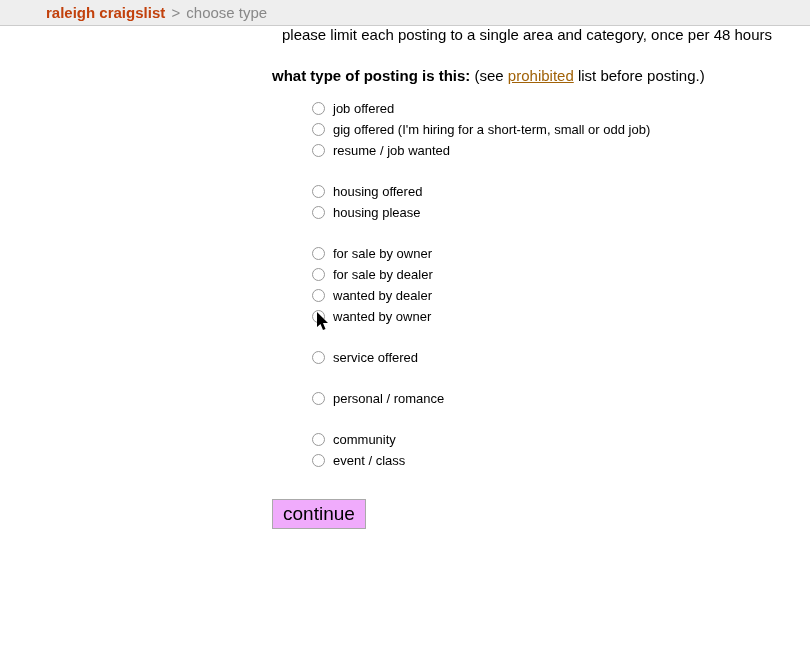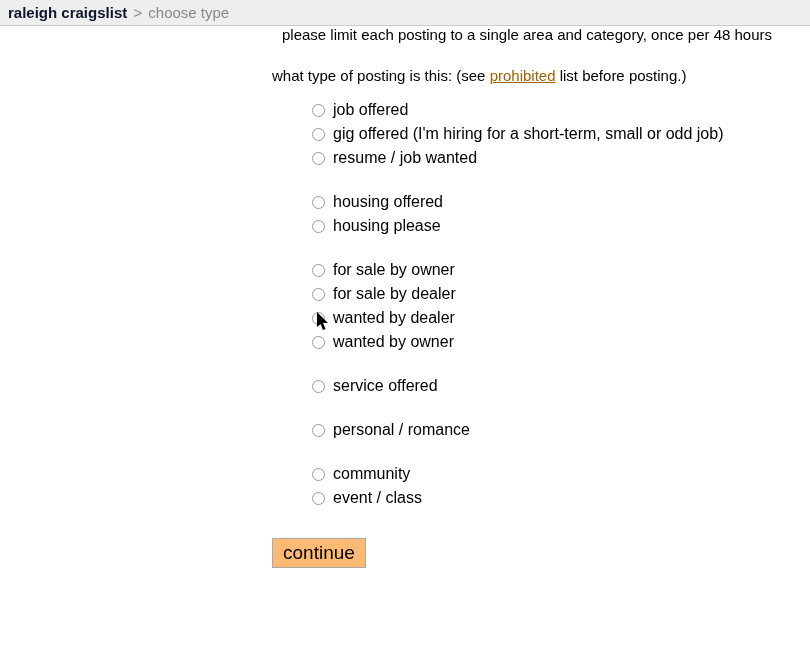--- a/index.html
+++ b/index.html
@@ -16,23 +16,24 @@
       background: #fff;
       overflow: hidden;
     }
     .breadcrumb-bar {
       background: #eeeeee;
       border-bottom: 1px solid #ccc;
       padding: 4px 8px;
       font-size: 15px;
     }
     .breadcrumb-link {
-      color: #0f172a;
+      color: #c2410c;
       font-weight: bold;
       text-decoration: none;
+      margin-left: 38px;
     }
     .breadcrumb-sep {
       color: #888;
       padding: 0 2px;
     }
     .breadcrumb-current {
       color: #888;
     }
     .main {
       padding-left: 272px;
@@ -40,21 +41,21 @@
     .notice {
       font-size: 15px;
       margin-bottom: 24px;
       margin-left:10px;
     }
     .question-line {
       font-size: 15px;
       margin-bottom: 14px;
     }
     .question-bold {
-      font-weight: normal;
+      font-weight: bold;
     }
     .prohibited-link {
       color: #a16207;
       text-decoration: underline;
     }
     .radio-group {
       padding-left: 40px;
     }
     .radio-item {
       display: flex;
@@ -64,30 +65,30 @@
     .radio-circle {
       width: 13px;
       height: 13px;
       border: 1px solid #999;
       border-radius: 50%;
       margin-right: 8px;
       background: #fff;
       flex-shrink: 0;
     }
     .radio-label {
-      font-size: 16px;
+      font-size: 13px;
     }
     .group-gap {
       height: 20px;
     }
     .continue-button {
       margin-top: 28px;
       padding: 3px 10px;
       font-size: 19px;
-      background: #fdba74;
+      background: #f0abfc;
       border: 1px solid #aaa;
       font-family: inherit;
       cursor: pointer;
     }
     .cursor-pointer {
       position: absolute;
       left: 317px;
       top: 312px;
       pointer-events: none;
       font-size: 16px;

